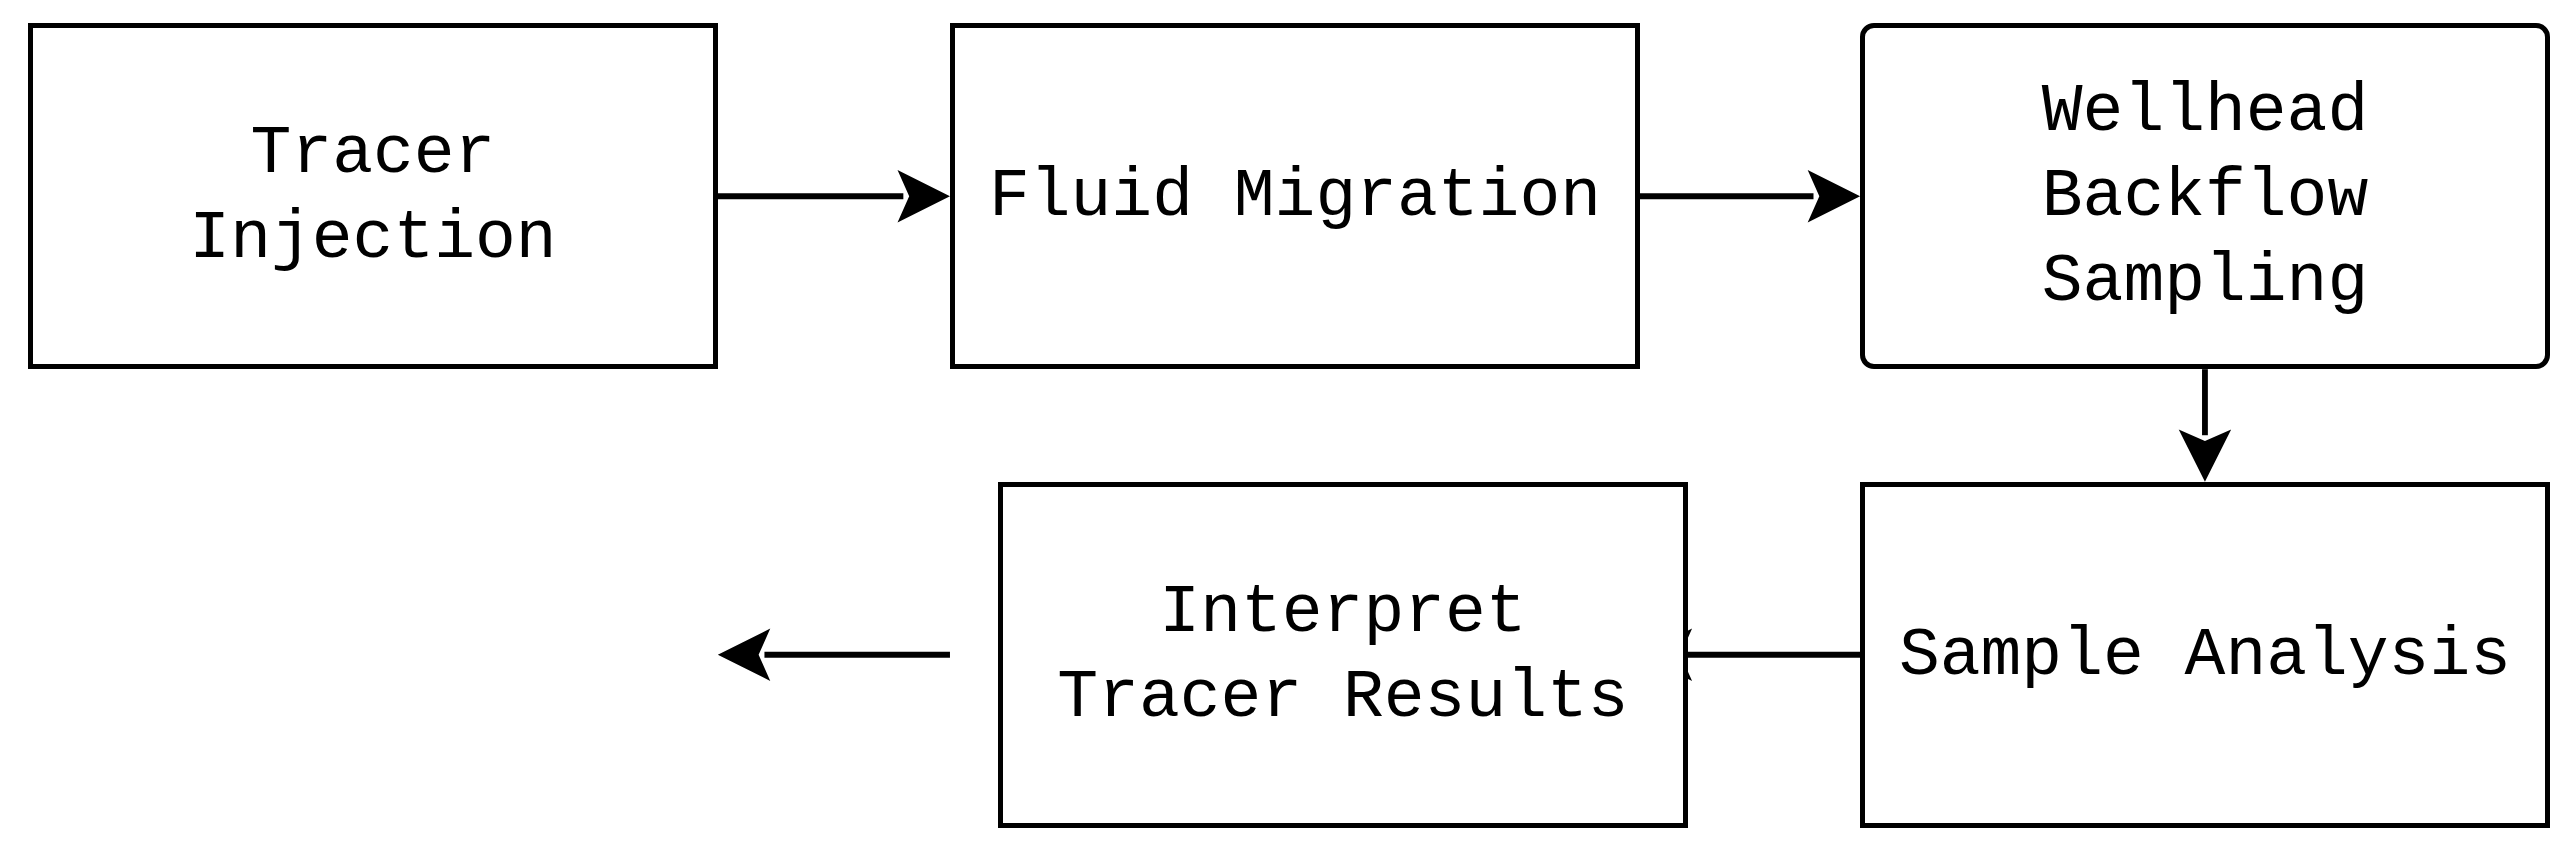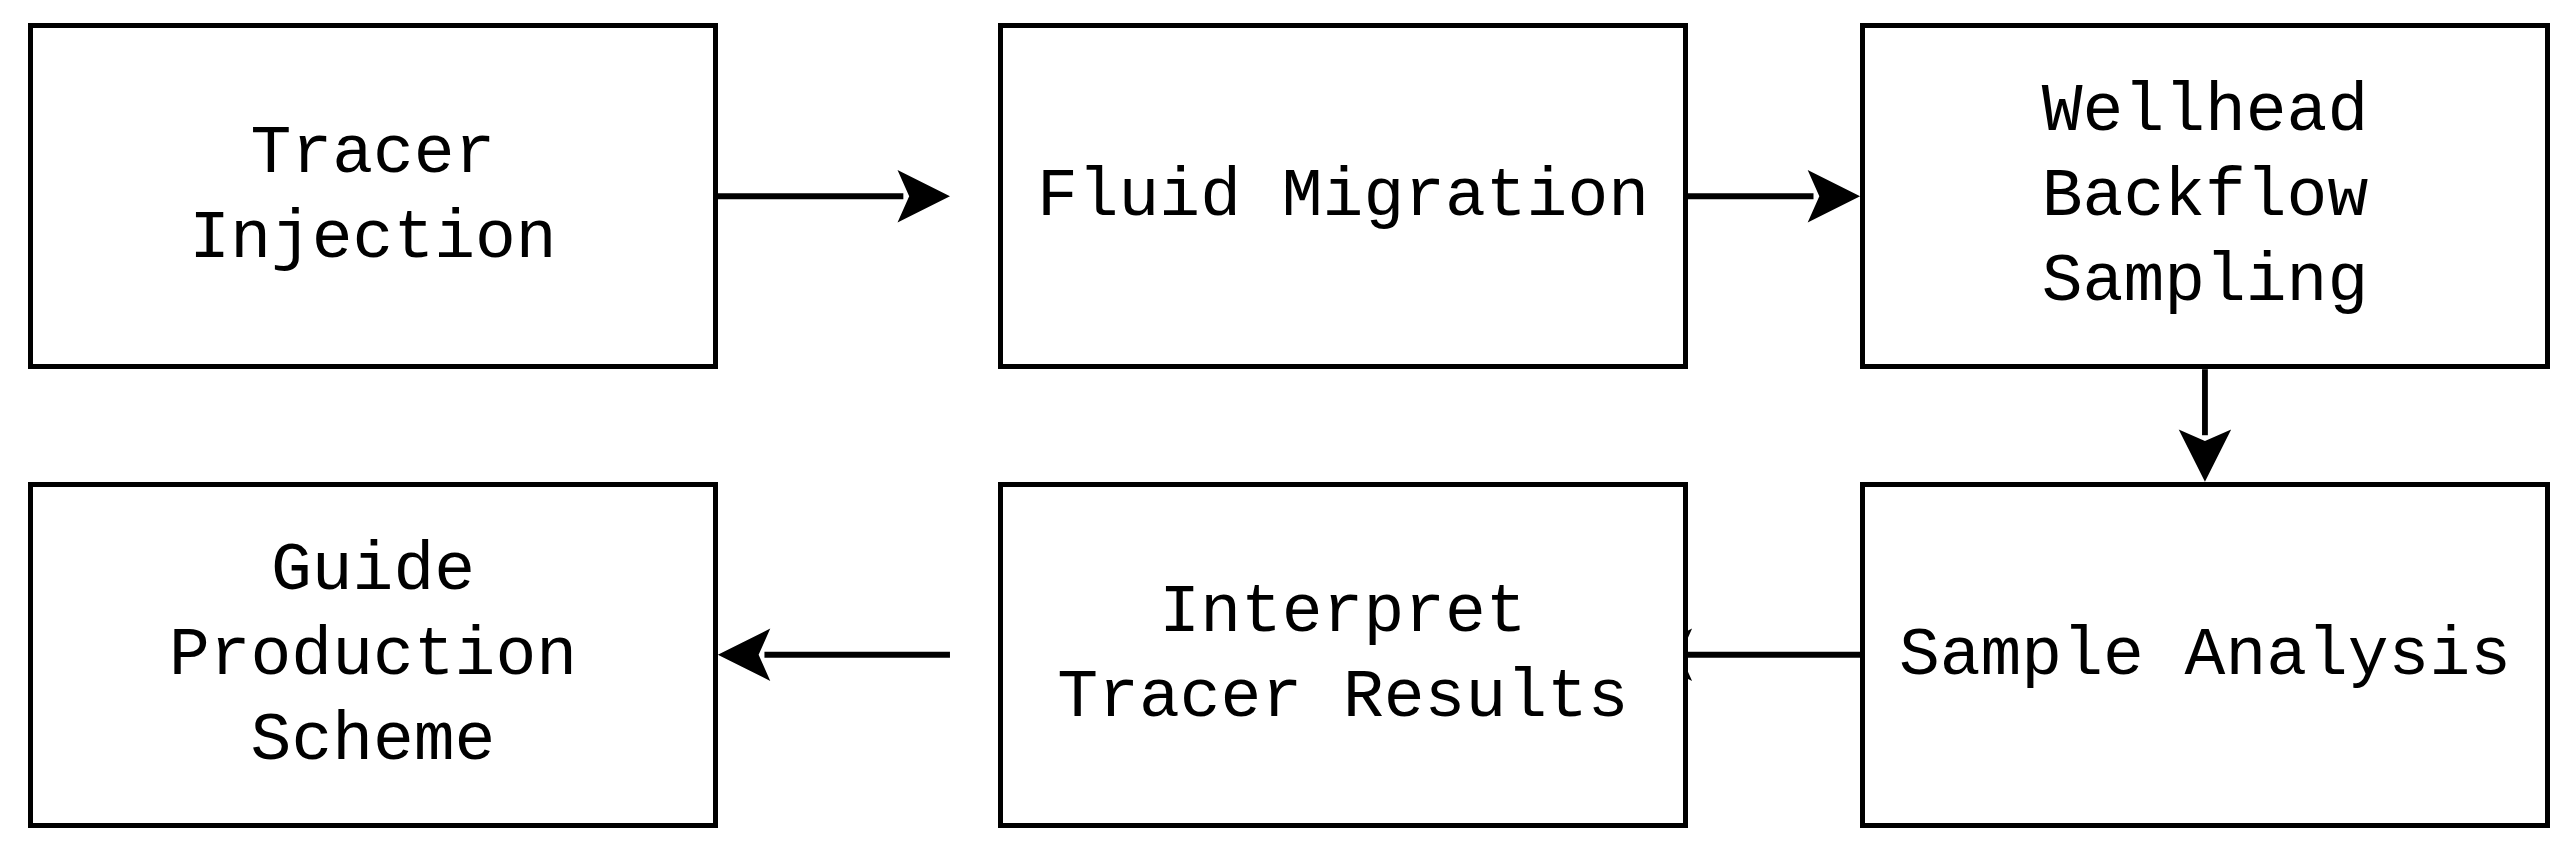--- a/index.html
+++ b/index.html
@@ -35,22 +35,22 @@
     justify-content: center;
     text-align: center;
     font-size: 68px;
     line-height: 1.25;
     color: #000000;
     padding: 0 29px;
   }
   .node-label { display: block; }
   
   #node-tracer-injection          { left: 28px;   top: 23px;  }
-  #node-fluid-migration           { left: 950px;  top: 23px; margin-left: 48px;  }
-  #node-wellhead-backflow-sampling{ left: 1860px; top: 23px;  }
+  #node-fluid-migration           { left: 950px;  top: 23px;  }
+  #node-wellhead-backflow-sampling{ left: 1860px; top: 23px; border-radius: 14px;  }
   #node-guide-production-scheme   { left: 28px;   top: 482px; }
   #node-interpret-tracer-results  { left: 950px;  top: 482px; margin-left: 48px; }
   #node-sample-analysis           { left: 1860px; top: 482px; }
 
   .edge-line { stroke: #000000; stroke-width: 6; }
   .edge-head { fill: #000000; stroke: none; }
 </style>
 </head>
 <body>
 
@@ -89,23 +89,20 @@
   </div>
 
   <div class="node" id="node-fluid-migration">
     <span class="node-label">Fluid Migration</span>
   </div>
 
   <div class="node" id="node-wellhead-backflow-sampling">
     <span class="node-label">Wellhead Backflow Sampling</span>
   </div>
 
-  <div class="node" id="node-guide-production-scheme">
-    <span class="node-label">Guide Production Scheme</span>
-  </div>
 
   <div class="node" id="node-interpret-tracer-results">
     <span class="node-label">Interpret Tracer Results</span>
   </div>
 
   <div class="node" id="node-sample-analysis">
     <span class="node-label">Sample Analysis</span>
   </div>
 
 </div>

